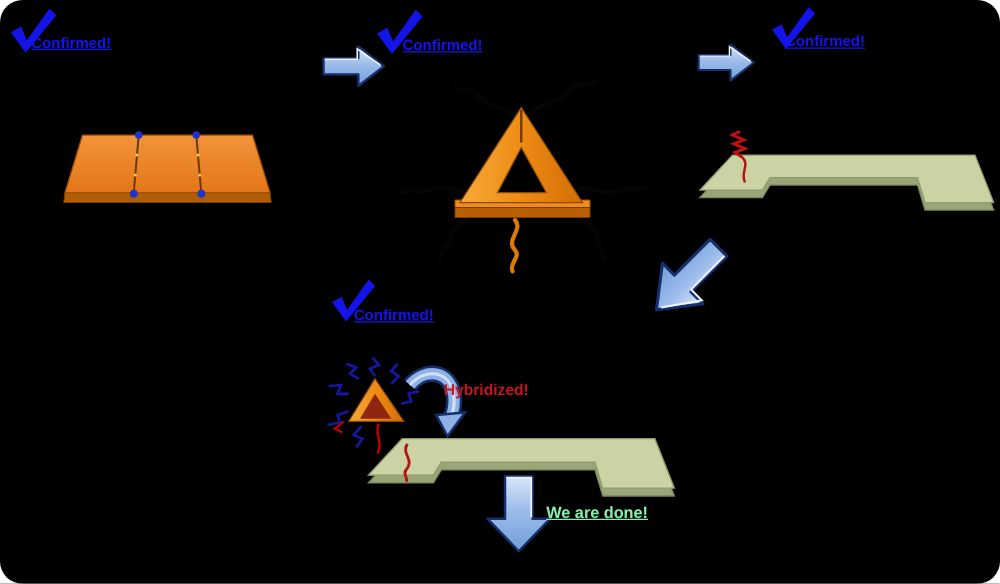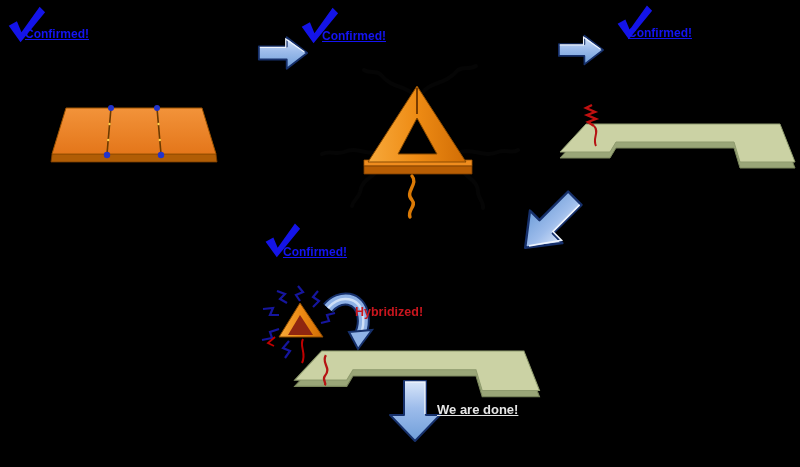--- a/index.html
+++ b/index.html
@@ -1,30 +1,30 @@
 <!DOCTYPE html>
 <html><head>
 <meta charset="utf-8">
 <style>
   html,body{margin:0;padding:0;}
   #stage{
     position:relative;width:800px;height:467px;background:#000;
-    overflow:hidden;font-family:"Liberation Sans", sans-serif;
+    overflow:hidden;font-family:"Liberation Sans", sans-serif;border-radius:18px;
   }
   .abs{position:absolute;}
   .status-label{
     color:#1414f2;font-weight:bold;font-size:12px;
     text-decoration:underline;letter-spacing:0px;white-space:nowrap;
   }
   .red-label{
     color:#c8161e;font-weight:bold;font-size:12.5px;
     white-space:nowrap;
   }
   .final-label{
-    color:#e5e5e5;font-weight:bold;font-size:13px;
+    color:#86efac;font-weight:bold;font-size:13px;
     text-decoration:underline;white-space:nowrap;
   }
   svg{display:block;overflow:visible;}
 </style>
 </head>
 <body>
 
 <div id="stage" style="background: rgb(0, 0, 0);">
 
   <svg width="0" height="0" aria-hidden="true">

